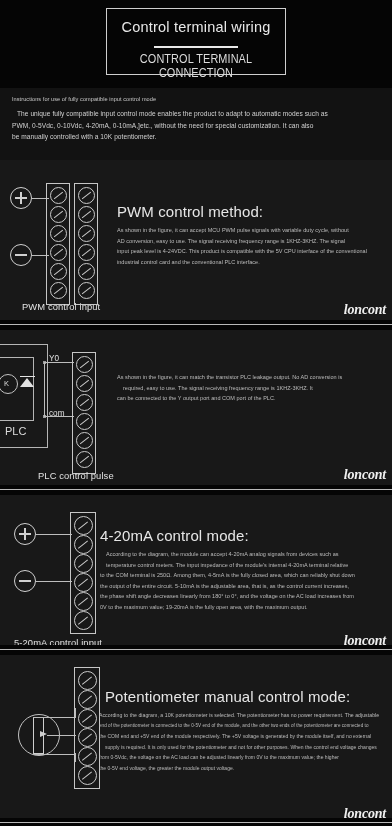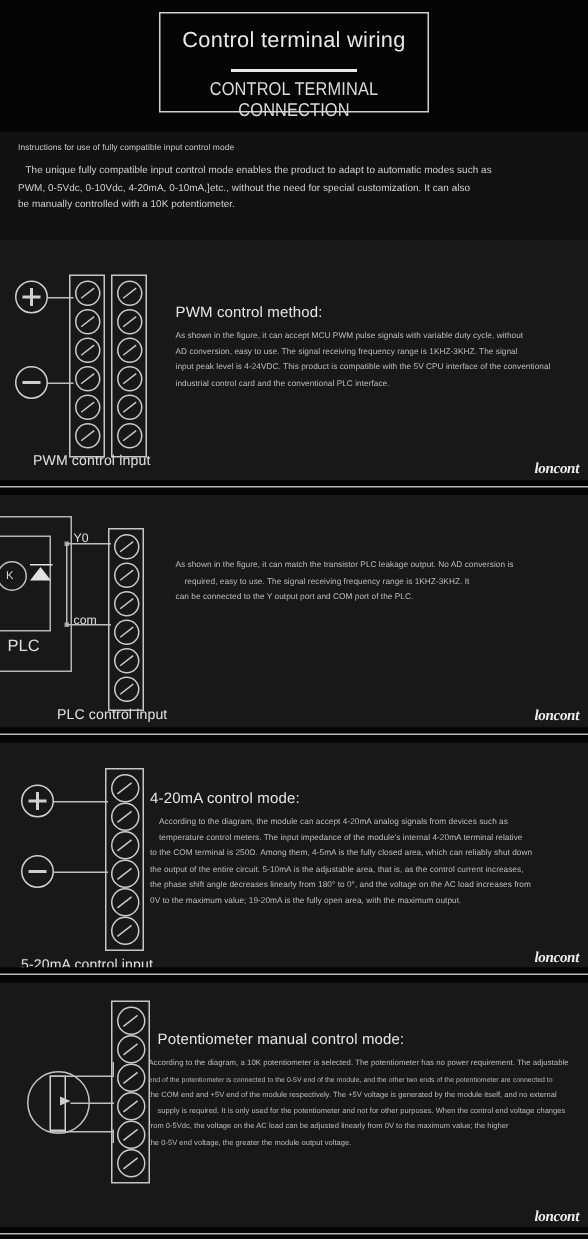--- a/index.html
+++ b/index.html
@@ -108,21 +108,21 @@
   .d2 { top: 485px; }
   .d3 { top: 645px; }
   .d4 { top: 818px; }
 
   
   .txt {
     position: absolute;
     color: #d4d4d4;
   }
   .sec-title {
-    font-size: 10px;
+    font-size: 15px;
     color: #e6e6e6;
     margin-bottom: 5px;
     letter-spacing: .1px;
   }
   .sec-body p {
     font-size: 5.5px;
     line-height: 10.6px;
     color: #bdbdbd;
     letter-spacing: .03px;
     white-space: nowrap;
@@ -137,21 +137,21 @@
     letter-spacing: .1px;
     white-space: nowrap;
   }
 
   
   .logo {
     position: absolute;
     font-family: "Liberation Serif", serif;
     font-style: italic;
     font-weight: bold;
-    font-size: 10px;
+    font-size: 14px;
     color: #efefef;
     letter-spacing: -.2px;
   }
 
   
   .strip {
     position: absolute;
     border: 1.2px solid #c6c6c6;
     background: transparent;
   }
@@ -348,21 +348,21 @@
 
     <div class="strip" style="left:72px; top:22px; width:24px; height:122px;">
       <div class="screw" style="left:2.5px; top:3px;  width:17px; height:17px;"></div>
       <div class="screw" style="left:2.5px; top:22px; width:17px; height:17px;"></div>
       <div class="screw" style="left:2.5px; top:41px; width:17px; height:17px;"></div>
       <div class="screw" style="left:2.5px; top:60px; width:17px; height:17px;"></div>
       <div class="screw" style="left:2.5px; top:79px; width:17px; height:17px;"></div>
       <div class="screw" style="left:2.5px; top:98px; width:17px; height:17px;"></div>
     </div>
 
-    <div class="caption" style="left:38px; top:140px;">PLC control input</div>
+    <div class="caption" style="left:38px; top:140px;">PLC control pulse</div>
 
     <div class="txt" style="left:117px; top:42px; width:272px;">
       <div class="sec-body">
         <p>As shown in the figure, it can match the transistor PLC leakage output. No AD conversion is</p>
         <p class="ind">required, easy to use. The signal receiving frequency range is 1KHZ-3KHZ. It</p>
         <p>can be connected to the Y output port and COM port of the PLC.</p>
       </div>
     </div>
 
     <div class="logo" style="right:6px; bottom:2px;">loncont</div>

